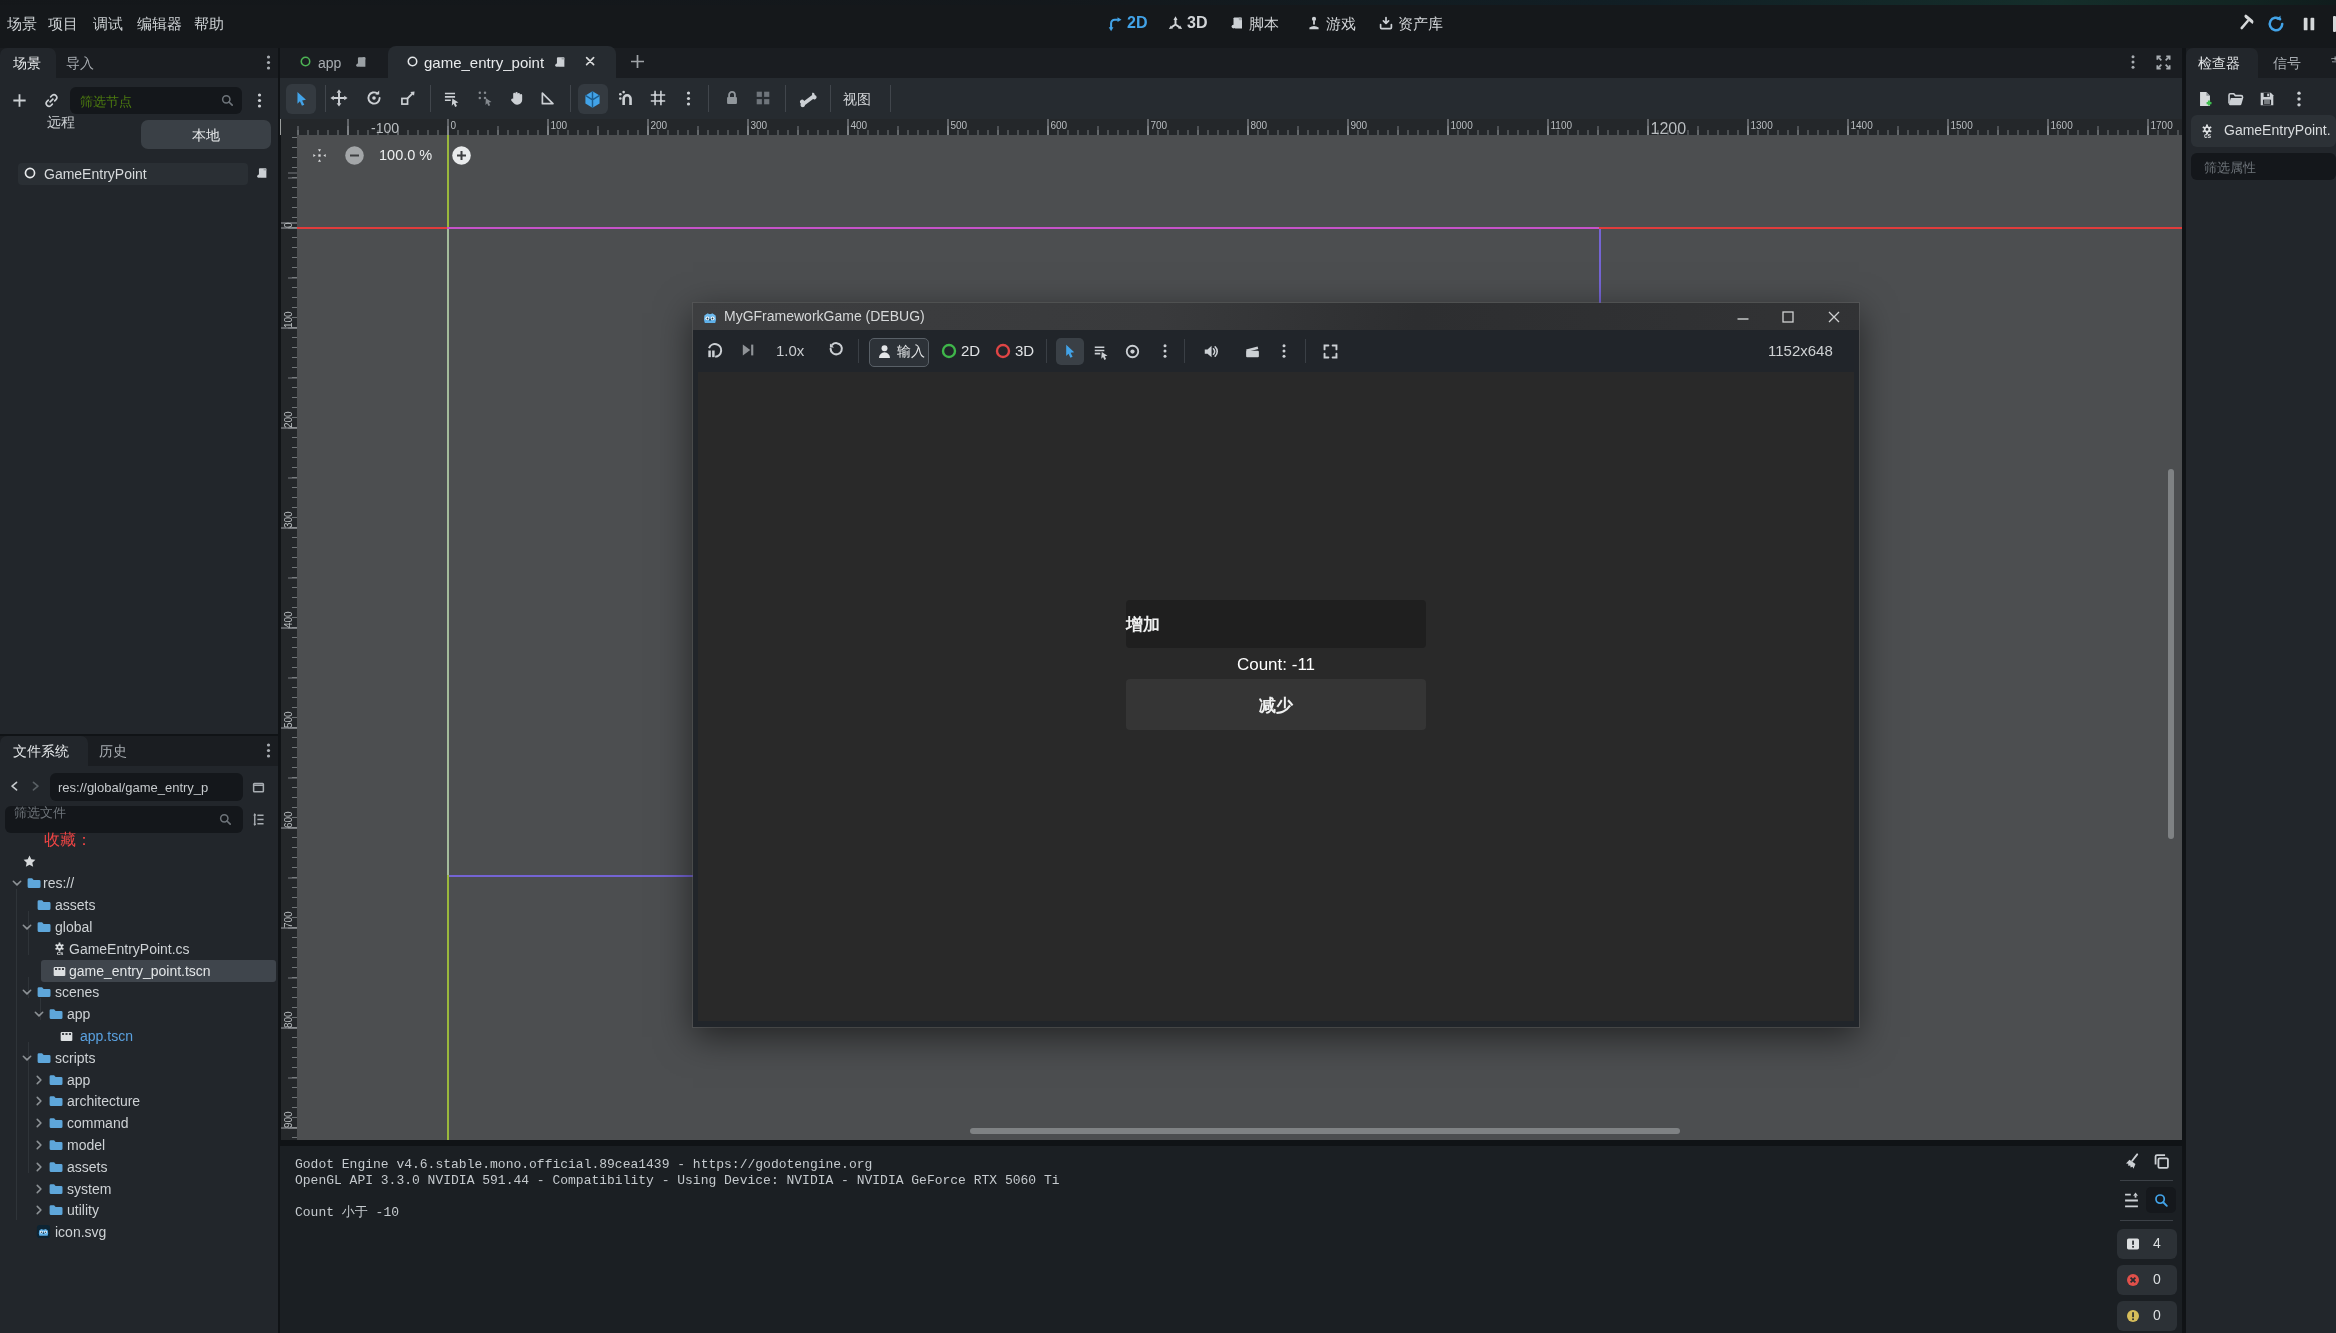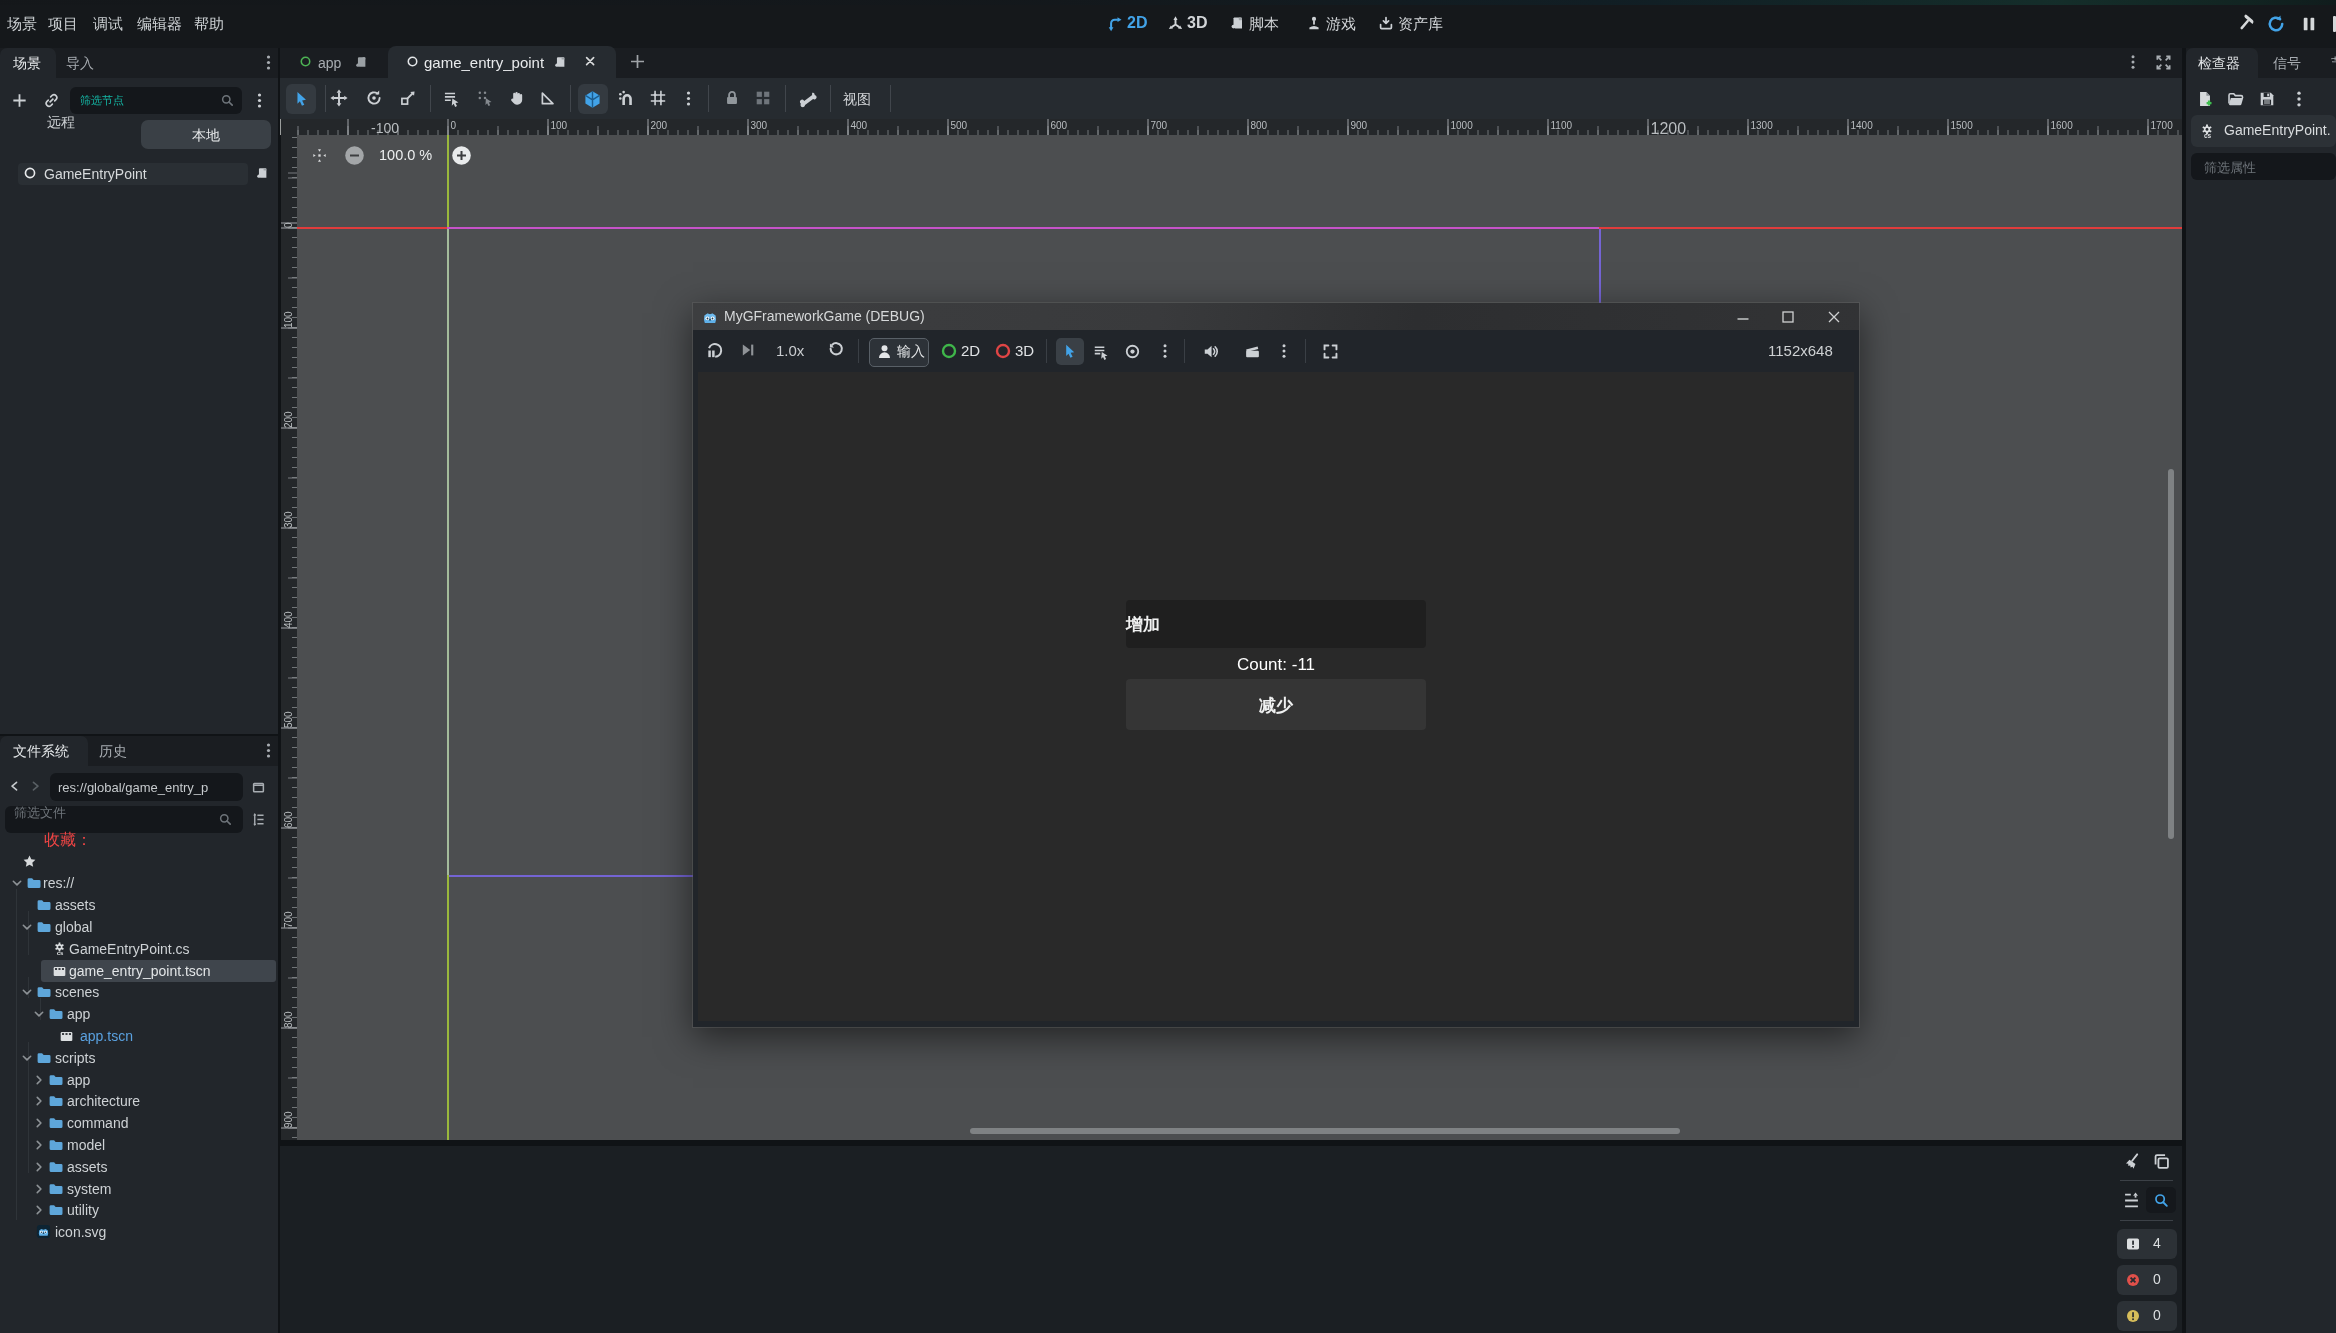--- a/index.html
+++ b/index.html
@@ -66,21 +66,21 @@
     </svg>
     <svg style="position:absolute;left:11px;top:92px" width="17" height="17" viewBox="0 0 16 16">
       <path d="M8 2.2v11.6M2.2 8h11.6" stroke="#ccd0d4" stroke-width="1.7" fill="none"></path>
     </svg>
     <svg style="position:absolute;left:43px;top:92px" width="17" height="17" viewBox="0 0 16 16">
       <path d="M6.2 9.8 9.8 6.2" stroke="#ccd0d4" stroke-width="1.5" fill="none"></path>
       <path d="M7.2 4.6 8.6 3.2a2.7 2.7 0 0 1 3.8 3.8L11 8.4" stroke="#ccd0d4" stroke-width="1.5" fill="none" stroke-linecap="round"></path>
       <path d="M8.8 11.4 7.4 12.8a2.7 2.7 0 0 1-3.8-3.8L5 7.6" stroke="#ccd0d4" stroke-width="1.5" fill="none" stroke-linecap="round"></path>
     </svg>
     <div style="position:absolute;left:70px;top:87px;width:172px;height:27px;background:#14171b;border-radius:6px"></div>
-    <div style="position:absolute;left:80px;top:93px;white-space:nowrap;font-size:11px;color:#14b8a6">筛选节点</div>
+    <div style="position:absolute;left:80px;top:93px;white-space:nowrap;font-size:13px;color:#4d7c0f">筛选节点</div>
     <svg style="position:absolute;left:220px;top:93px" width="15" height="15" viewBox="0 0 16 16">
       <circle cx="6.7" cy="6.7" r="3.9" stroke="#6e747a" stroke-width="1.6" fill="none"></circle>
       <path d="M9.6 9.6 13 13" stroke="#6e747a" stroke-width="1.8" fill="none" stroke-linecap="round"></path>
     </svg>
     <svg style="position:absolute;left:251px;top:92px" width="17" height="17" viewBox="0 0 16 16">
       <circle cx="8" cy="2.8" r="1.5" fill="#ccd0d4"></circle>
       <circle cx="8" cy="8" r="1.5" fill="#ccd0d4"></circle>
       <circle cx="8" cy="13.2" r="1.5" fill="#ccd0d4"></circle>
     </svg>
     <div style="position:absolute;left:141px;top:120px;width:130px;height:29px;background:#3a4046;border-radius:7px"></div>
@@ -437,20 +437,24 @@
       <path d="M6 10.5h9" stroke="#3c3e40" stroke-width="2"></path>
     </svg>
     <div style="position:absolute;left:379px;top:147px;white-space:nowrap;font-size:14.5px;color:#eceeef">100.0 %</div>
     <svg style="position:absolute;left:451px;top:145px" width="21" height="21" viewBox="0 0 21 21">
       <circle cx="10.5" cy="10.5" r="9.3" fill="#e9ebec"></circle>
       <path d="M6 10.5h9M10.5 6v9" stroke="#3c3e40" stroke-width="2"></path>
     </svg>
     <div style="position:absolute;left:970px;top:1128px;width:710px;height:6px;background:#7f8284;border-radius:3px"></div>
     <div style="position:absolute;left:2168px;top:469px;width:6px;height:370px;background:#7f8284;border-radius:3px"></div>
     <div style="position:absolute;left:280px;top:1146px;width:1902px;height:187px;background:#1b1f23"></div>
+    <pre style="position:absolute;left:295px;top:1157px;margin:0;font-family:'Liberation Mono',monospace;font-size:13px;line-height:16px;color:#c5cace;">Godot Engine v4.6.stable.mono.official.89cea1439 - https://godotengine.org
+OpenGL API 3.3.0 NVIDIA 591.44 - Compatibility - Using Device: NVIDIA - NVIDIA GeForce RTX 5060 Ti
+
+Count 小于 -10</pre>
     <svg style="position:absolute;left:2122px;top:1152px" width="19" height="19" viewBox="0 0 16 16">
       <path d="M12.8 2 8.6 7.4" stroke="#ccd0d4" stroke-width="1.6" fill="none" stroke-linecap="round"></path>
       <path d="M4.6 8.2h6.2l1 4.2-1.6-.9-1 1.5-1.2-1.3-1.3 1.3-.9-1.5-1.8.9z" fill="#ccd0d4" transform="rotate(36 8 10)"></path>
     </svg>
     <svg style="position:absolute;left:2152px;top:1152px" width="19" height="19" viewBox="0 0 16 16">
       <rect x="5.4" y="5.4" width="8" height="8" rx="1" stroke="#ccd0d4" stroke-width="1.5" fill="none"></rect>
       <path d="M3 10.6V3.8A1.2 1.2 0 0 1 4.2 2.6H11" stroke="#ccd0d4" stroke-width="1.5" fill="none"></path>
     </svg>
     <div style="position:absolute;left:2120px;top:1180px;width:53px;height:1px;background:#3c4147"></div>
     <svg style="position:absolute;left:2122px;top:1191px" width="19" height="19" viewBox="0 0 16 16">

